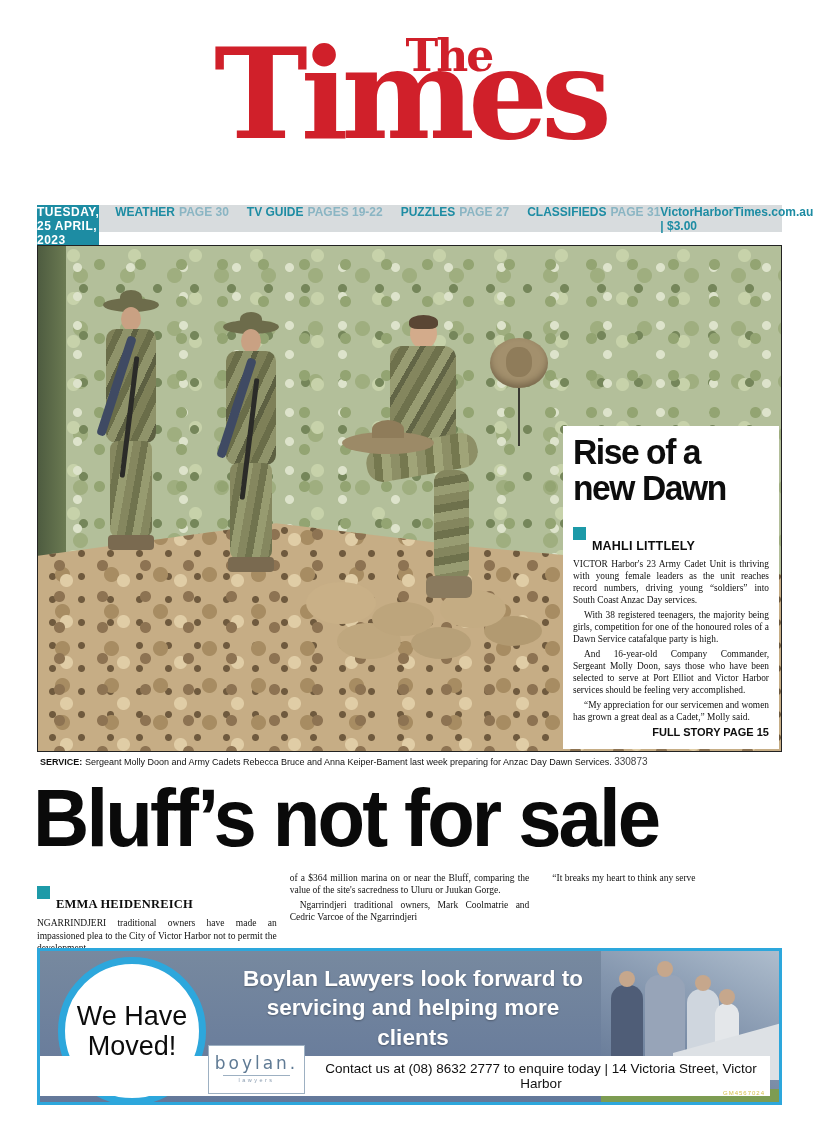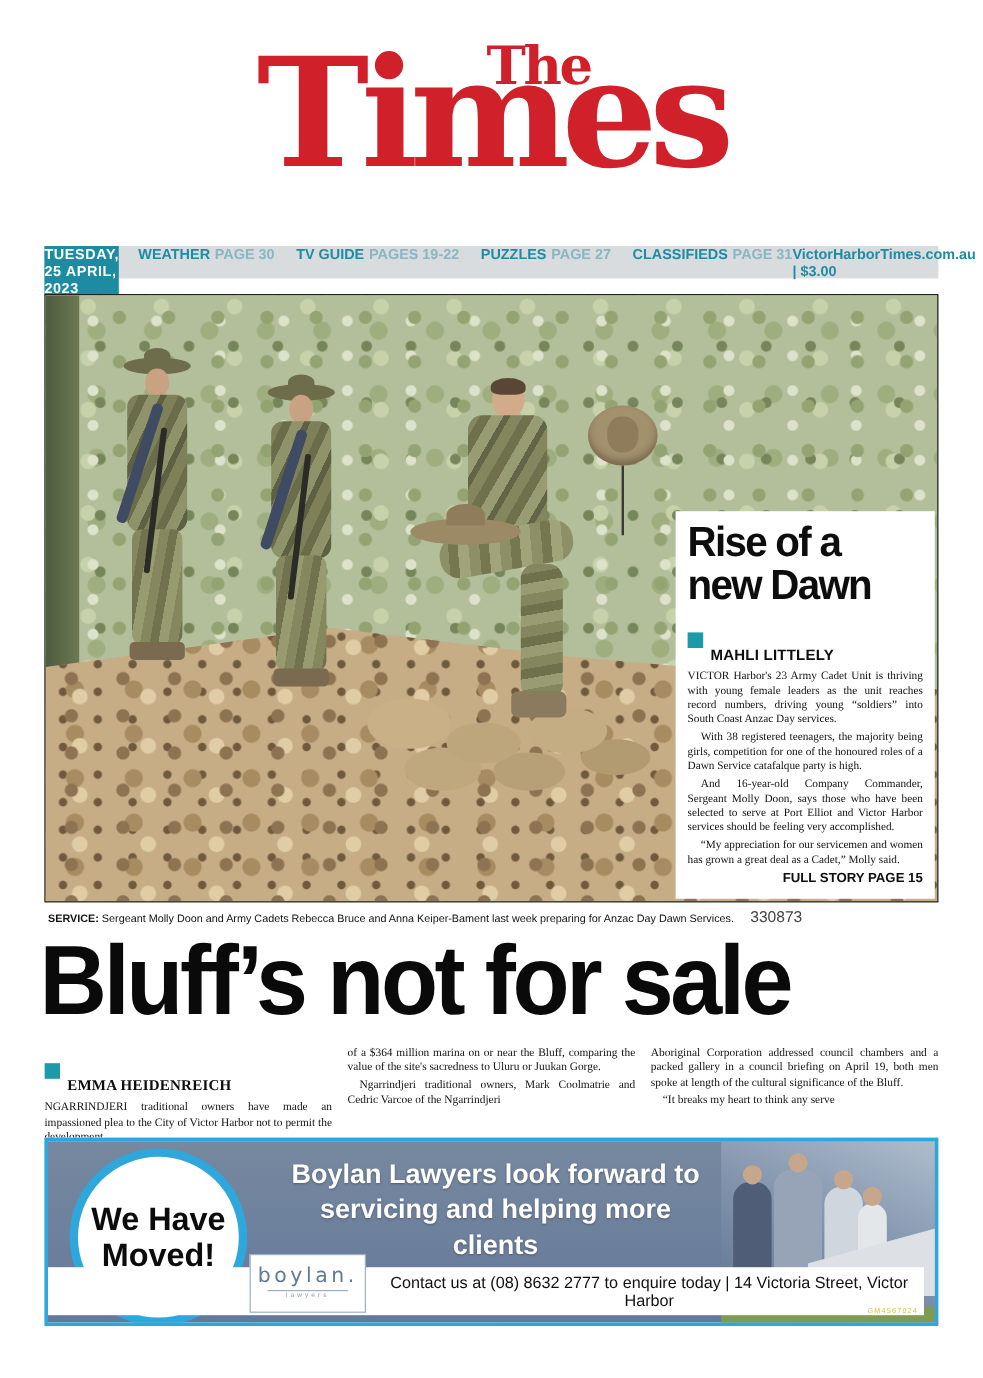--- a/index.html
+++ b/index.html
@@ -69,21 +69,21 @@
   .byline-row{display:flex;align-items:center;gap:6px;margin:8px 0 5px;}
   .byline-marker{width:13px;height:13px;background:#1d9aa8;flex:0 0 auto;}
   .byline-name{font-weight:bold;font-size:12.5px;color:#0d0d0d;letter-spacing:.2px;margin-top:24px;}
   .lead-body p{font-family:"Liberation Serif",serif;font-size:9.4px;line-height:1.28;text-align:justify;margin:0 0 3px;color:#111;}
   .lead-body p.ind{text-indent:11px;margin-top:1px;}
   .lead-more{font-weight:bold;font-size:11px;text-align:right;color:#0d0d0d;margin-top:2px;}
 
   
   .caption{position:absolute;top:756px;left:40px;width:742px;font-size:9px;color:#111;}
   .caption .cap-label{font-weight:bold;}
-  .caption .cap-id{font-size:13px;color:#444;margin-left:11px;}
+  .caption .cap-id{font-size:10px;color:#444;}
 
   
   .main-headline{position:absolute;top:776px;left:33px;width:780px;font-weight:bold;font-size:82px;line-height:1.02;letter-spacing:-3px;color:#0a0a0a;white-space:nowrap;transform:scaleX(.95);transform-origin:left;}
 
   
   .story{position:absolute;top:872px;left:37px;width:745px;height:76px;display:flex;gap:13px;overflow:hidden;}
   .story .col{flex:1 1 0;font-family:"Liberation Serif",serif;font-size:9.5px;line-height:1.3;text-align:justify;color:#111;}
   .story .col p{margin:0 0 2px;}
   .story .col p.ind{text-indent:10px;}
   .story .byline-row{margin:0 0 5px;}
@@ -93,21 +93,21 @@
   .ad{position:absolute;top:948px;left:37px;width:745px;height:157px;box-sizing:border-box;border:3px solid #2da7dc;background:linear-gradient(180deg,#77899f,#64789a);overflow:hidden;}
   .ad-photo{position:absolute;right:0;top:0;width:178px;height:100%;background:linear-gradient(205deg,#aebdcd 0%,#8496ae 45%,#5d7190 100%);}
   .ad-photo .roof{position:absolute;right:-14px;bottom:22px;width:120px;height:60px;background:#dde1e5;clip-path:polygon(0 55%,100% 0,100% 100%,0 100%);}
   .ad-photo .grass{position:absolute;right:0;bottom:0;width:100%;height:13px;background:#7d9c52;}
   .person{position:absolute;border-radius:14px 14px 4px 4px;}
   .person:before{content:"";position:absolute;left:50%;top:-14px;transform:translateX(-50%);width:16px;height:16px;border-radius:50%;background:#c6a78c;}
   .person.p1{left:10px;top:34px;width:32px;height:110px;background:#4f5d77;}
   .person.p2{left:44px;top:24px;width:40px;height:124px;background:#97a4b8;}
   .person.p3{left:86px;top:38px;width:32px;height:110px;background:#cfd6de;}
   .person.p4{left:114px;top:52px;width:24px;height:92px;background:#e4e7ea;}
-  .badge{position:absolute;left:18px;top:6px;width:134px;height:134px;border-radius:50%;background:#fff;border:7px solid #2da7dc;display:flex;flex-direction:column;align-items:center;justify-content:center;text-align:center;font-weight:bold;font-size:27px;line-height:1.12;color:#0c0c0c;box-sizing:content-box;}
+  .badge{position:absolute;left:18px;top:6px;width:134px;height:134px;border-radius:50%;background:#fff;border:7px solid #2da7dc;display:flex;flex-direction:column;align-items:center;justify-content:center;text-align:center;font-weight:normal;font-size:27px;line-height:1.12;color:#0c0c0c;box-sizing:content-box;}
   .ad-headline{position:absolute;left:195px;right:188px;top:13px;text-align:center;color:#fff;font-weight:bold;font-size:22.5px;line-height:1.3;text-shadow:0 1px 2px rgba(0,0,0,.3);}
   .ad-strip{position:absolute;left:0;bottom:6px;width:730px;height:40px;background:#fff;}
   .boylan-box{position:absolute;left:168px;top:-11px;width:97px;height:49px;background:#fff;border:1px solid #9db0c2;box-sizing:border-box;text-align:center;}
   .boylan-name{font-family:"DejaVu Sans",sans-serif;font-size:17px;letter-spacing:3px;color:#5f7a94;margin-top:7px;}
   .boylan-sub{font-size:5.5px;letter-spacing:2.5px;color:#8a9cb0;border-top:1px solid #9db0c2;width:70%;margin:2px auto 0;padding-top:1px;}
   .ad-contact{position:absolute;left:278px;right:6px;top:50%;transform:translateY(-50%);text-align:center;font-size:13.5px;color:#101010;}
   .ad-code{position:absolute;right:14px;bottom:6px;font-size:6px;color:#d6c14c;letter-spacing:1px;}
 </style>
 </head>
 <body>
@@ -204,21 +204,20 @@
         <span class="byline-marker"></span>
         <span class="byline-name">EMMA HEIDENREICH</span>
       </div>
       <p>NGARRINDJERI traditional owners have made an impassioned plea to the City of Victor Harbor not to permit the development</p>
     </div>
     <div class="col">
       <p>of a $364 million marina on or near the Bluff, comparing the value of the site's sacredness to Uluru or Juukan Gorge.</p>
       <p class="ind">Ngarrindjeri traditional owners, Mark Coolmatrie and Cedric Varcoe of the Ngarrindjeri</p>
     </div>
     <div class="col">
-      <p>Aboriginal Corporation addressed council chambers and a packed gallery in a council briefing on April 19, both men spoke at length of the cultural significance of the Bluff.</p>
       <p class="ind">“It breaks my heart to think any serve</p>
     </div>
   </div>
 
   <div class="ad">
     <div class="ad-photo">
       <div class="person p1"></div>
       <div class="person p2"></div>
       <div class="person p3"></div>
       <div class="person p4"></div>

